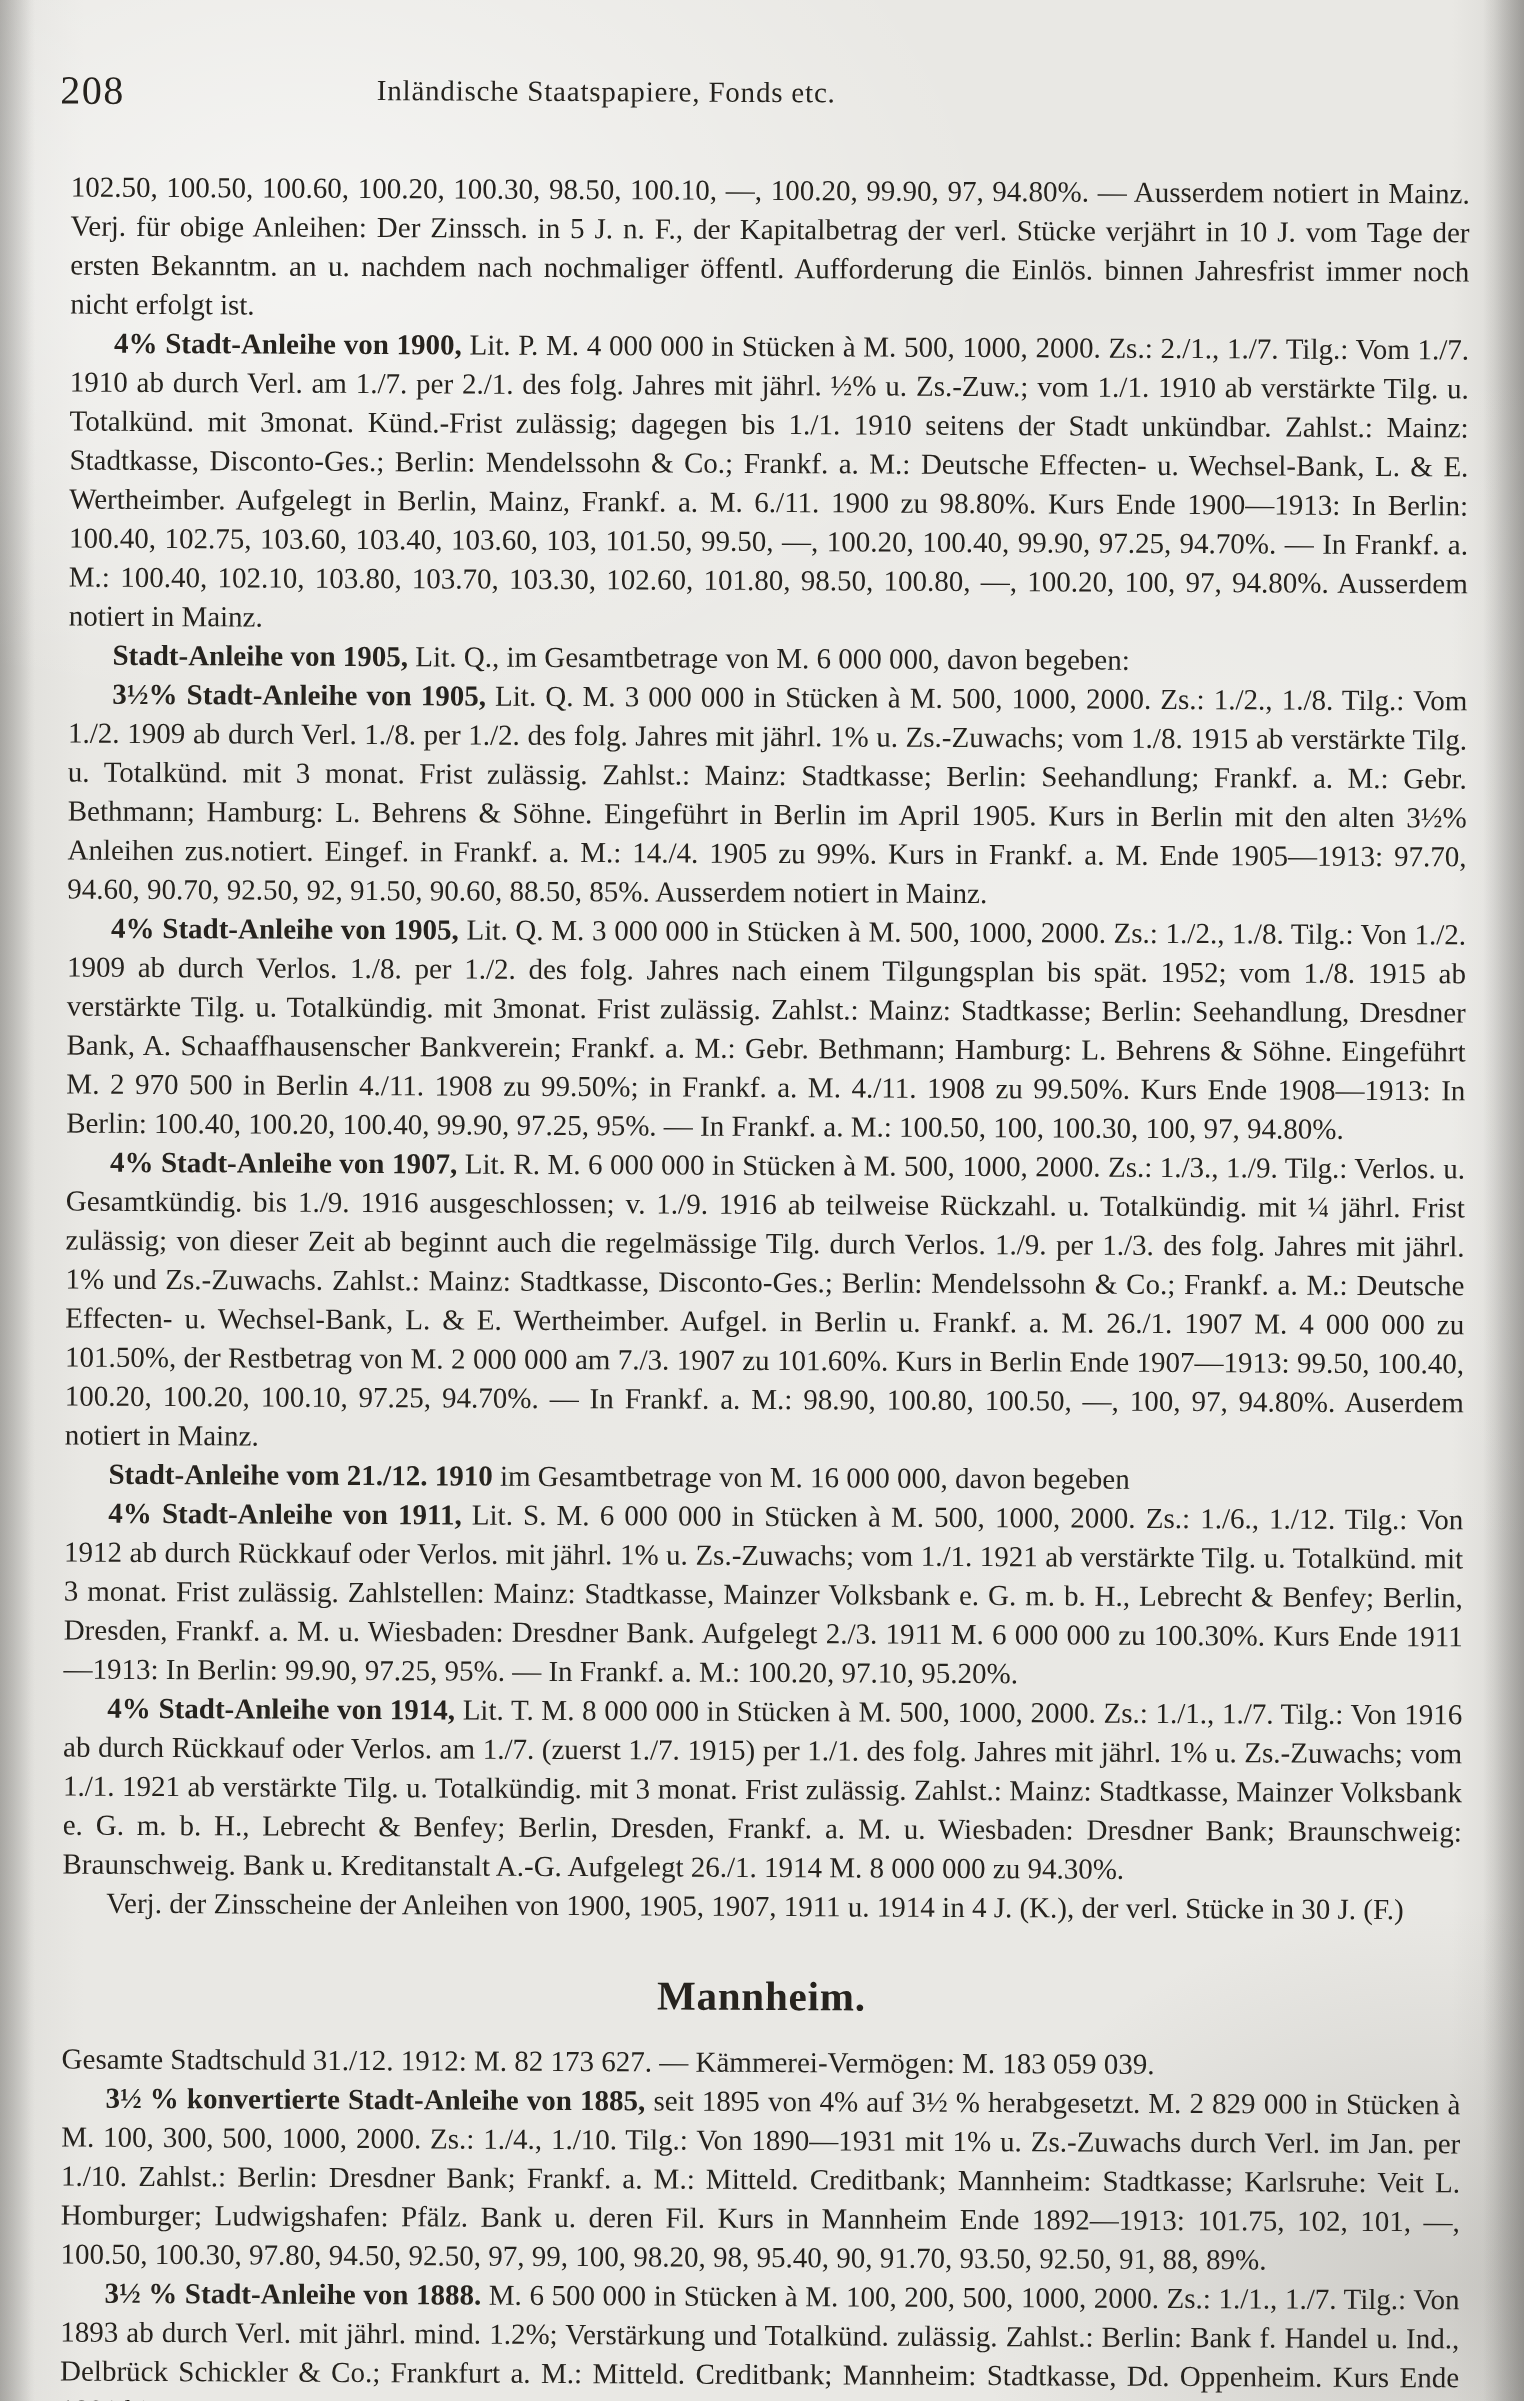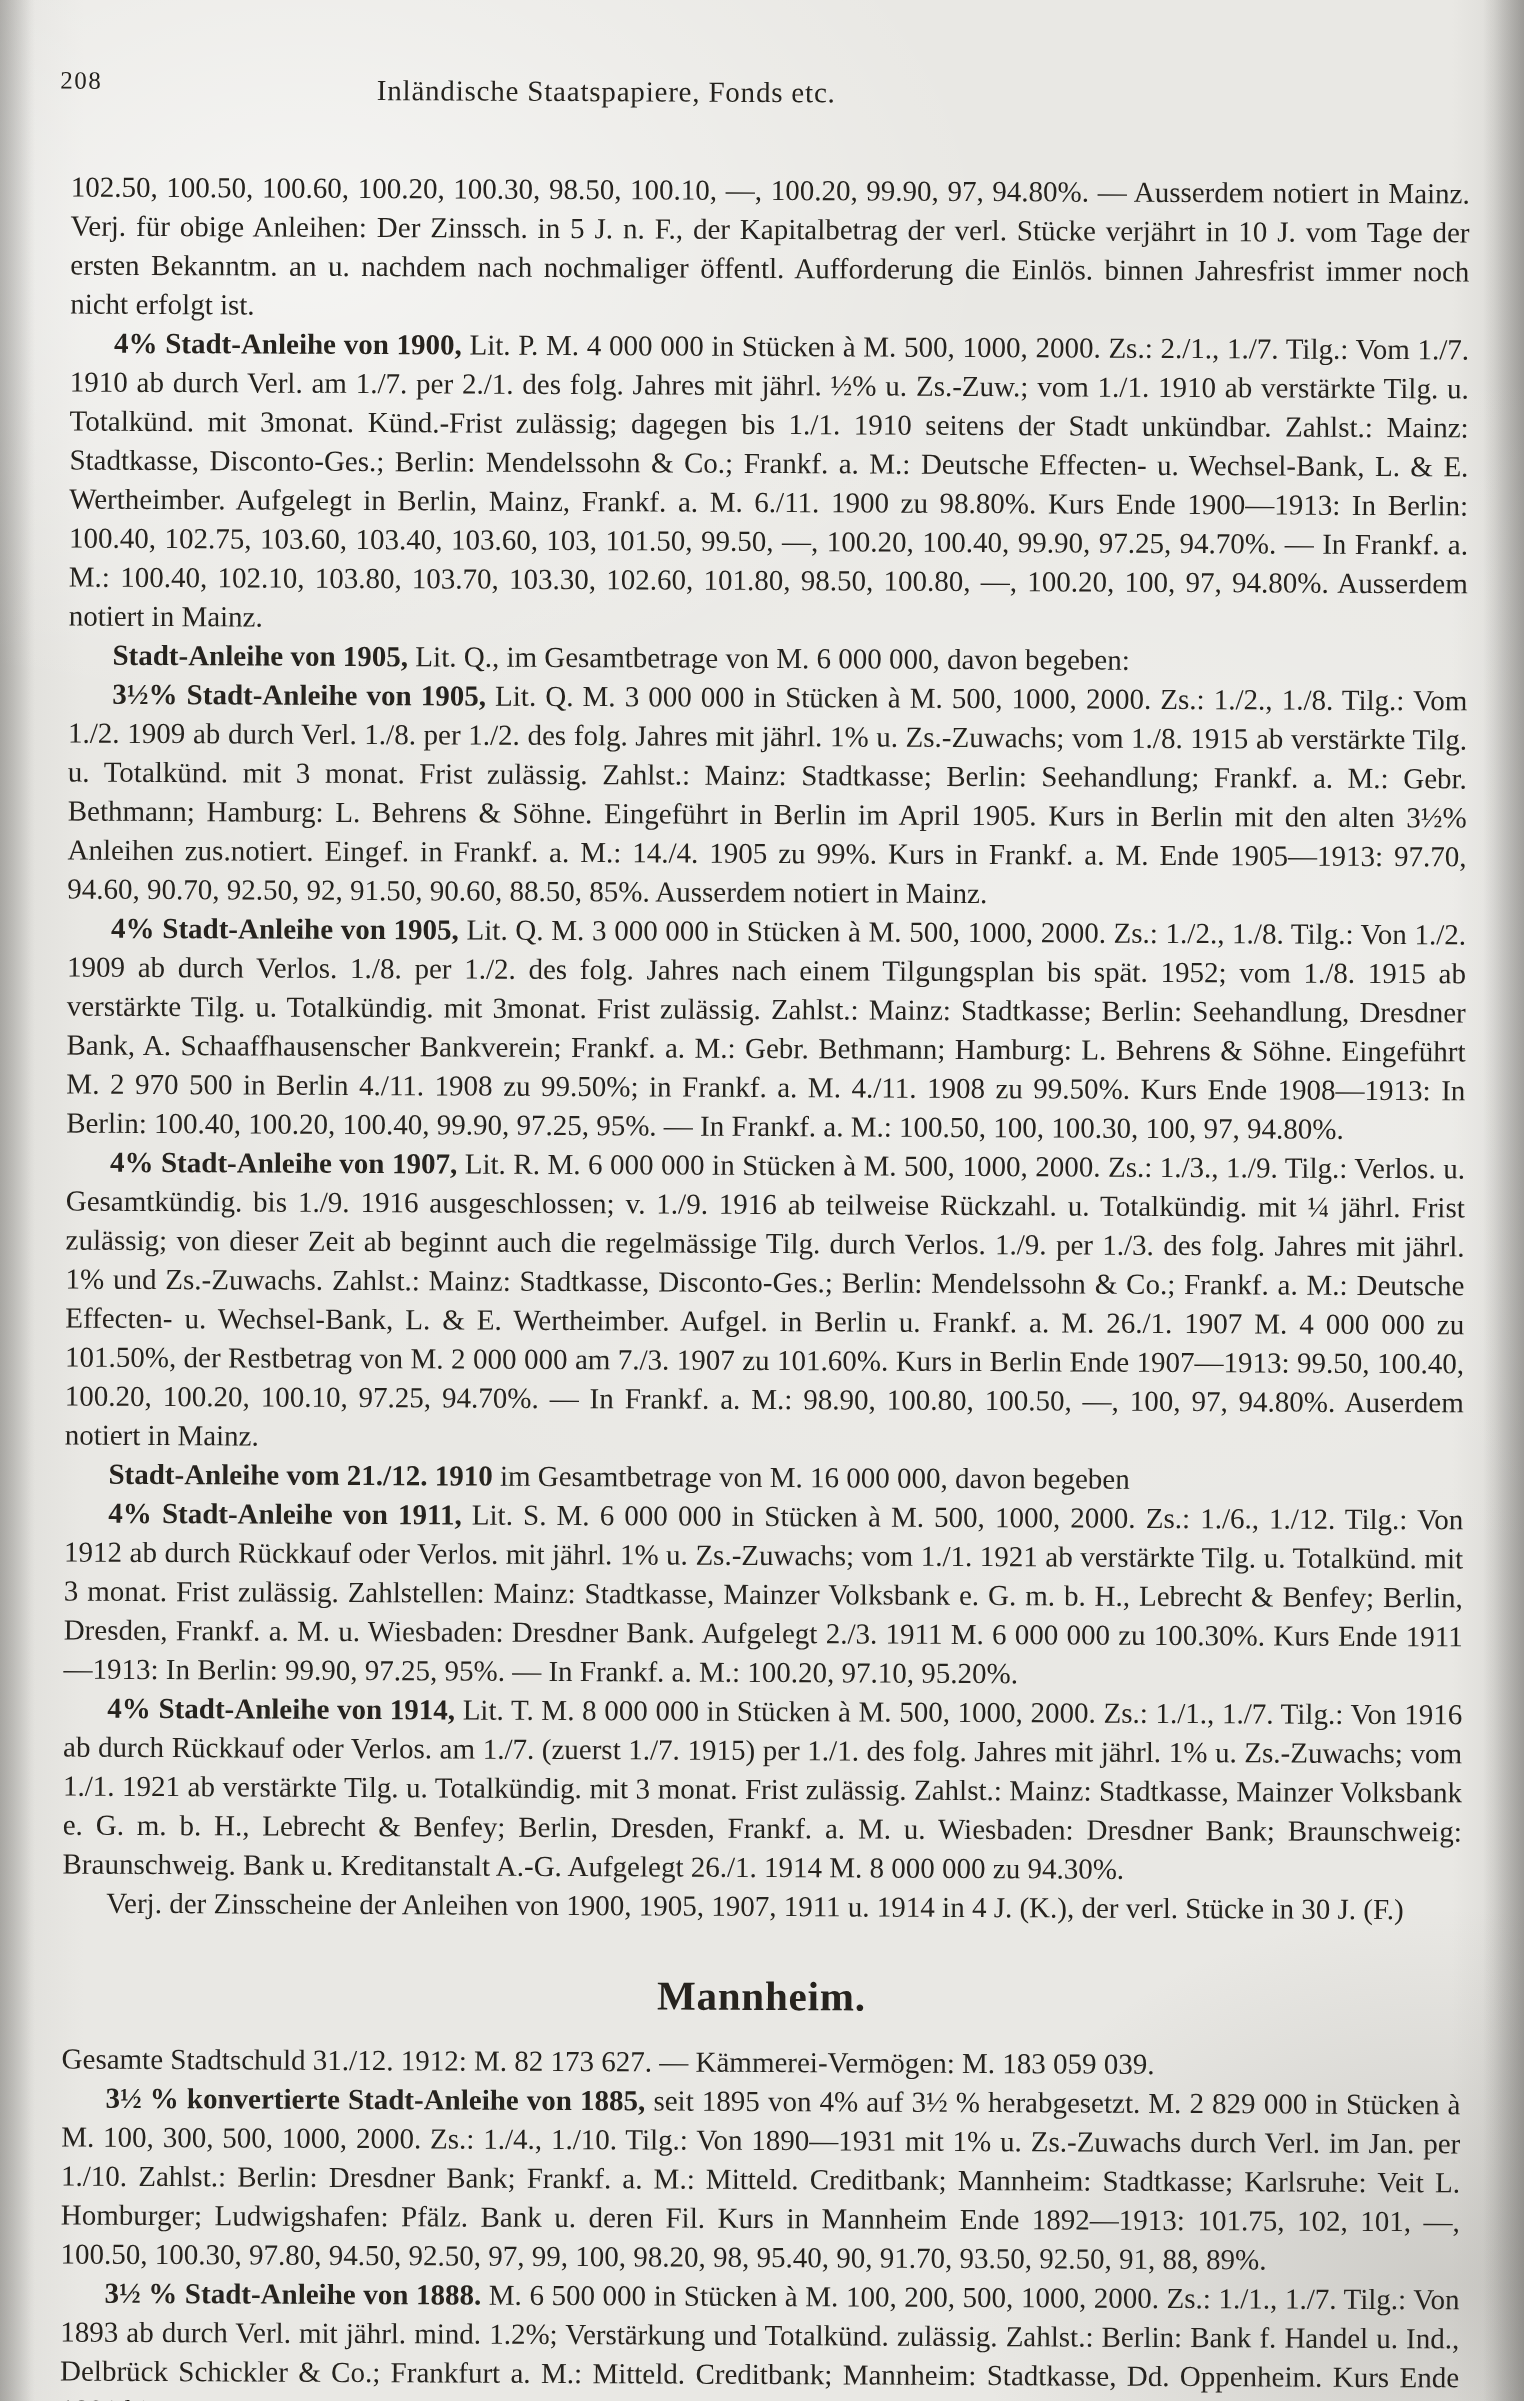--- a/index.html
+++ b/index.html
@@ -16,21 +16,21 @@
     font-family: "Liberation Serif", "DejaVu Serif", serif;
     color: #26231e;
   }
   .scan-tilt {
     position: absolute; inset: 0;
     transform: rotate(0.28deg);
     transform-origin: 50% 40%;
   }
   .pageno {
     position: absolute; left: 56px; top: 70px;
-    font-size: 25px; letter-spacing: 1.5px;
+    font-size: 40px; letter-spacing: 1.5px;
   }
   .runhead {
     position: absolute; left: 0; right: 320px; top: 76px;
     text-align: center;
     font-size: 29px; letter-spacing: 0.8px;
   }
   .content {
     position: absolute; left: 67px; top: 171px; width: 1399px;
     font-size: 29px; line-height: 39px;
     text-align: justify;

